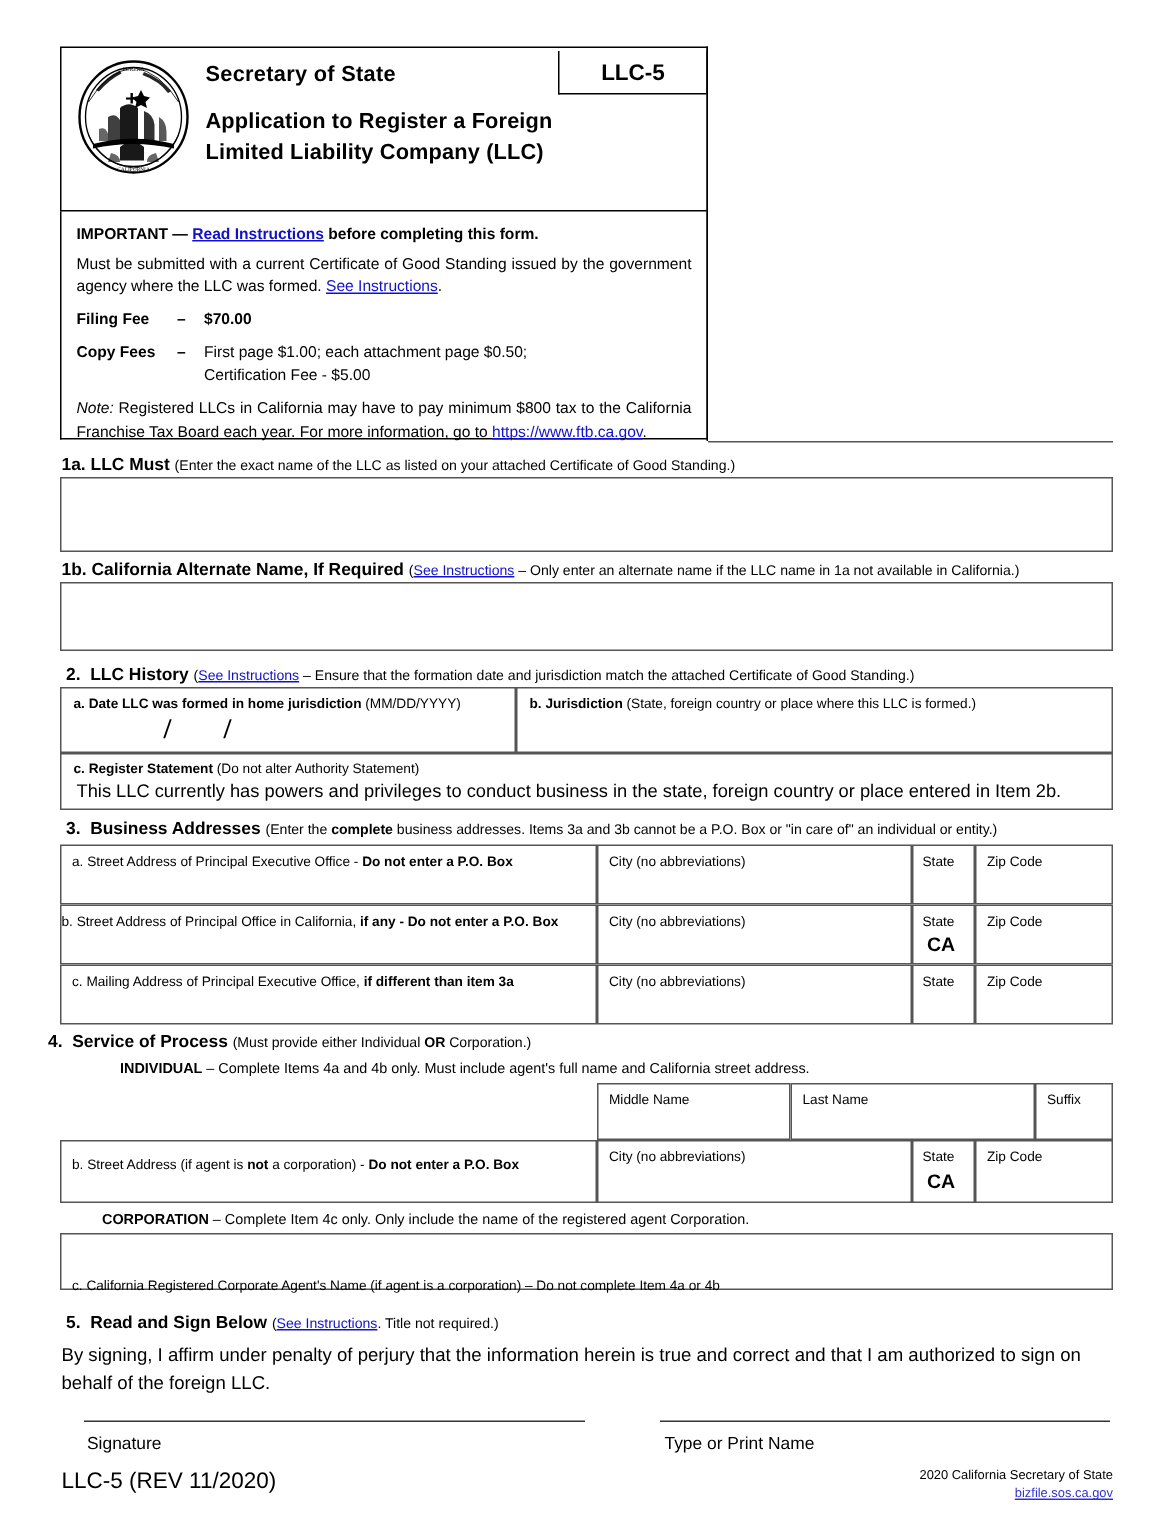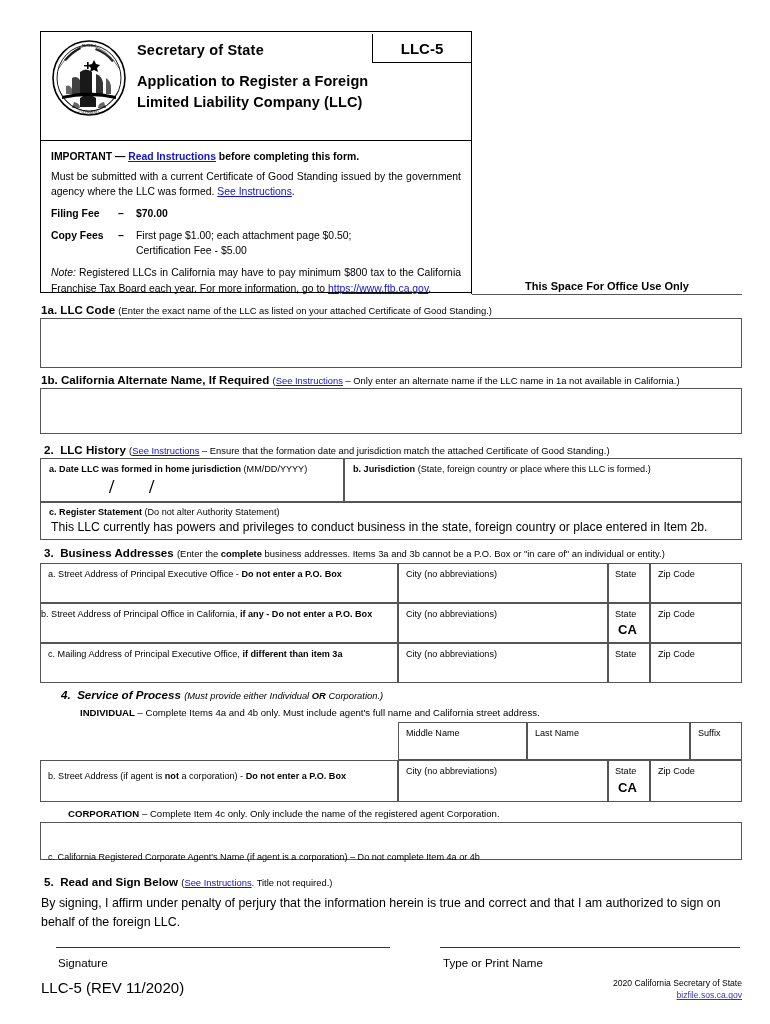--- a/index.html
+++ b/index.html
@@ -158,26 +158,25 @@
         </span>
       </div>
 
       <div class="note">
         <i>Note:</i><span> Registered LLCs in California may have to pay minimum $800 tax to the California Franchise Tax Board each year.  For more information, go to  </span><a class="lnk" href="#">https://www.ftb.ca.gov</a><span>.</span>
       </div>
     </div>
   </div>
 
   <div class="hdr-divider-ext"></div>
-  <div class="office-use">This Space For Office Use Only</div>
   <div class="office-rule"></div>
 
   <div class="sec-head" style="left:41px; top:303px;">
     <span>1a.</span>
-    <span>LLC Code</span>
+    <span>LLC Must</span>
     <span class="sub">(Enter the exact name of the LLC as listed on your attached Certificate of Good Standing.)</span>
   </div>
   <div class="box" style="left:40px; top:318px; width:702px; height:50px;">
     <div class="cell-lbl" style="left:8px; top:14px; font-size:11px;"></div>
   </div>
 
   <div class="sec-head" style="left:41px; top:373px;">
     <span>1b.</span>
     <span>California Alternate Name, If Required</span>
     <span class="sub"><span>(</span><a class="lnk" href="#">See Instructions</a><span> – Only enter an alternate name if the LLC name in 1a not available in California.)</span></span>
@@ -253,21 +252,21 @@
   <div class="cellbox" style="left:398px; top:643px; width:210px; height:40px;">
     <div class="cell-lbl" style="left:7px; top:5px;">City (no abbreviations)</div>
   </div>
   <div class="cellbox" style="left:608px; top:643px; width:42px; height:40px;">
     <div class="cell-lbl" style="left:6px; top:5px;">State</div>
   </div>
   <div class="cellbox" style="left:650px; top:643px; width:92px; height:40px;">
     <div class="cell-lbl" style="left:7px; top:5px;">Zip Code</div>
   </div>
 
-  <div class="sec-head" style="left:61px; top:688px;font-style:italic;">
+  <div class="sec-head" style="left:32px; top:688px;">
     <span>4.</span>
     &nbsp;<span>Service of Process</span>
     <span class="sub"><span>(Must provide either Individual </span><b>OR</b><span> Corporation.)</span></span>
   </div>
   <div class="subnote" style="left:80px; top:707px;">
     <b>INDIVIDUAL</b><span> – Complete Items 4a and 4b only.  Must include agent's full name and California street address.</span>
   </div>
 
   <div class="cellbox" style="left:398px; top:722px; width:129px; height:38px;">
     <div class="cell-lbl" style="left:7px; top:5px;">Middle Name</div>

